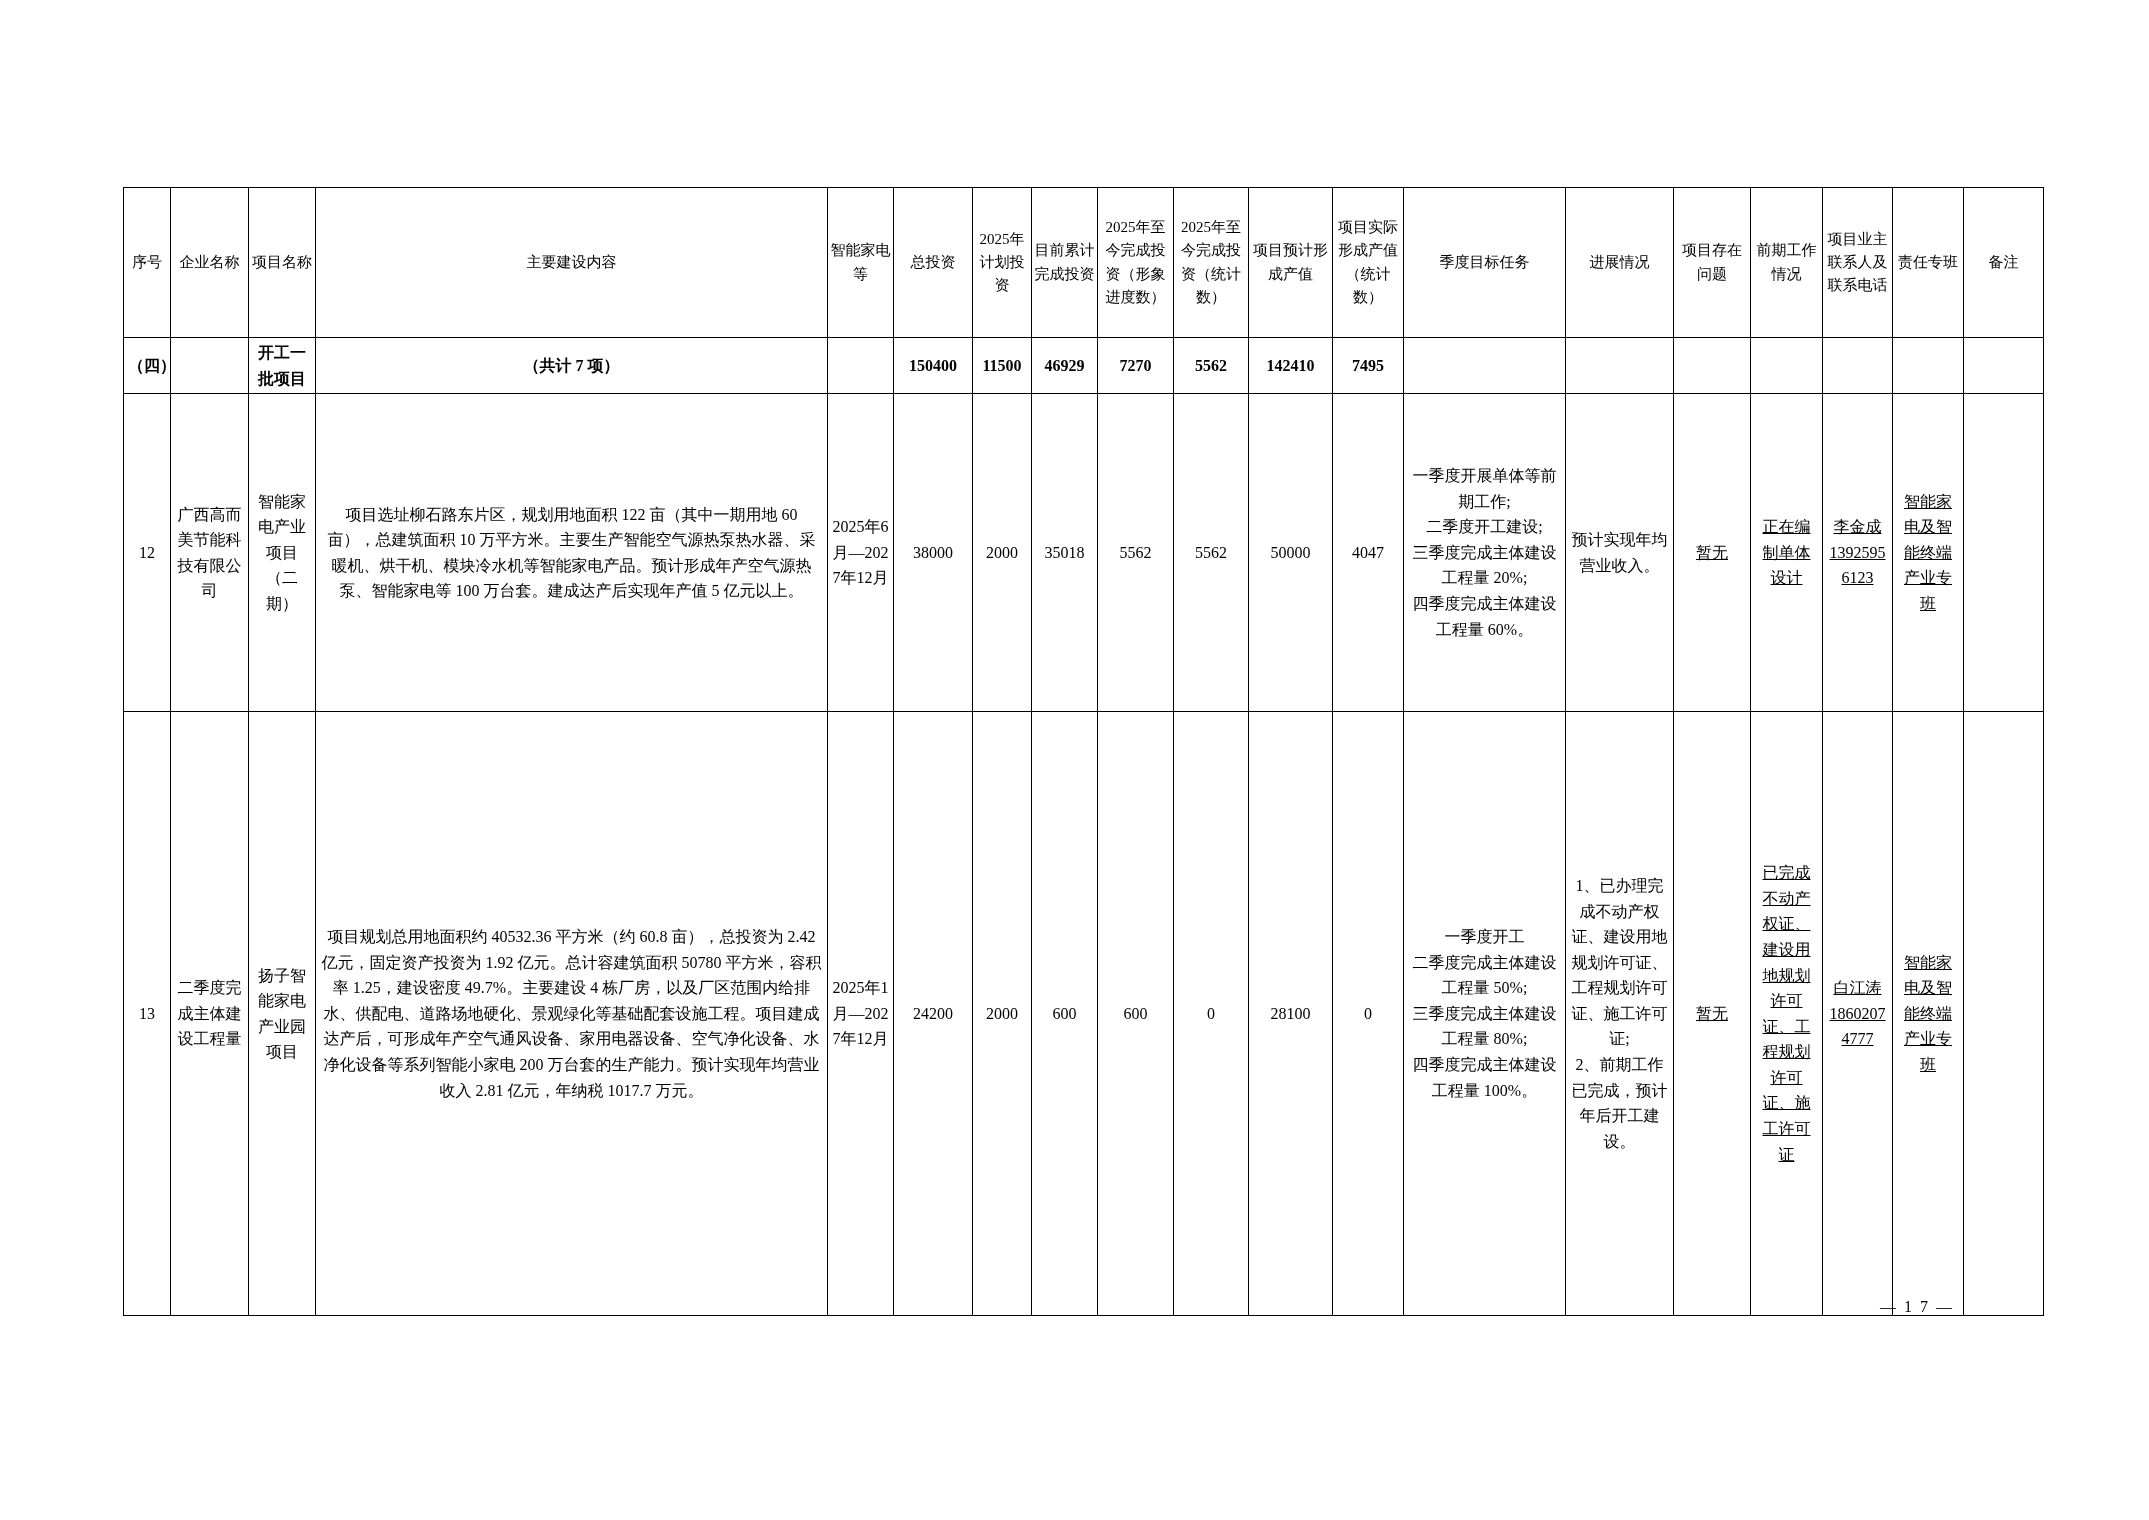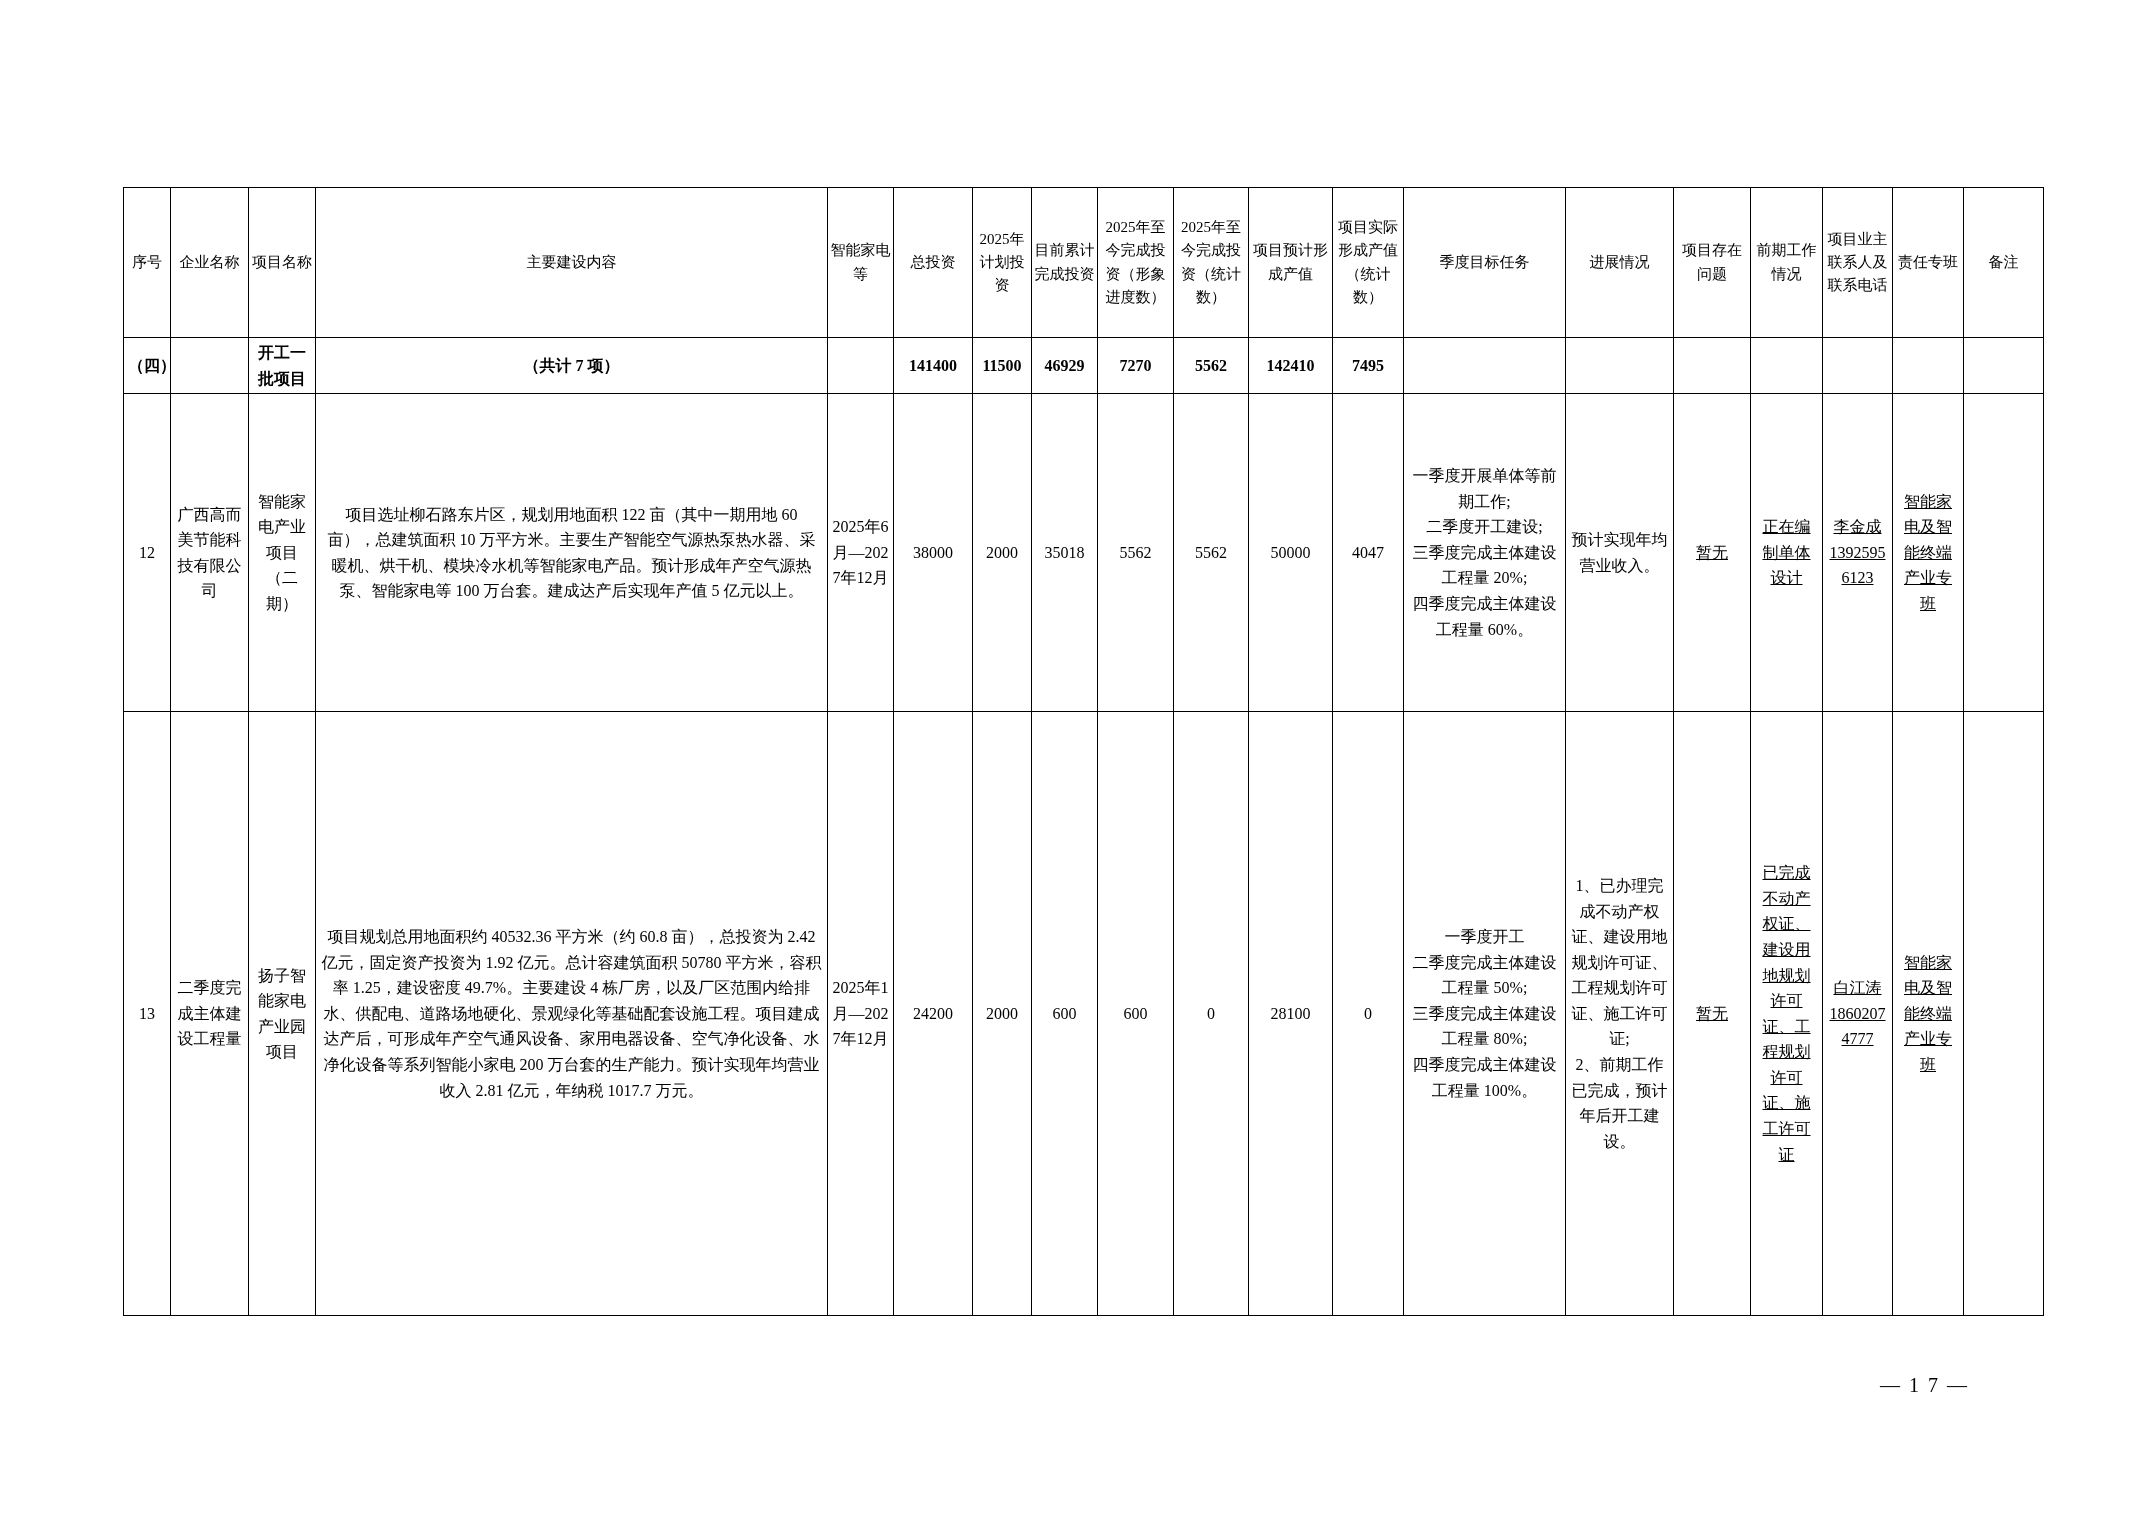--- a/index.html
+++ b/index.html
@@ -57,22 +57,22 @@
   }
   td.narrow{
     font-size:17px;
     line-height:1.8;
     text-decoration:underline;
   }
   td.breakall{word-break:break-all;}
   td.period{font-size:16px;line-height:1.7;word-break:break-all;padding:2px 7px;}
   .pagenum{
     position:absolute;
-    left:1880px;top:1374px;
-    font-size:20px;
+    left:1880px;top:1298px;
+    font-size:16px;
     letter-spacing:2px;
     font-family:"Liberation Serif","DejaVu Serif",serif;
   }
 </style>
 </head>
 <body>
 
 <div class="sheet">
 
   <table class="doc">
@@ -120,21 +120,21 @@
         <th>备注</th>
       </tr>
     </thead>
     <tbody>
       <tr class="summary">
         <td>（四）</td>
         <td></td>
         <td>开工一批项目</td>
         <td>（共计 7 项）</td>
         <td></td>
-        <td>141400</td>
+        <td>150400</td>
         <td class="breakall">11500</td>
         <td>46929</td>
         <td>7270</td>
         <td>5562</td>
         <td>142410</td>
         <td>7495</td>
         <td></td>
         <td></td>
         <td></td>
         <td></td>

